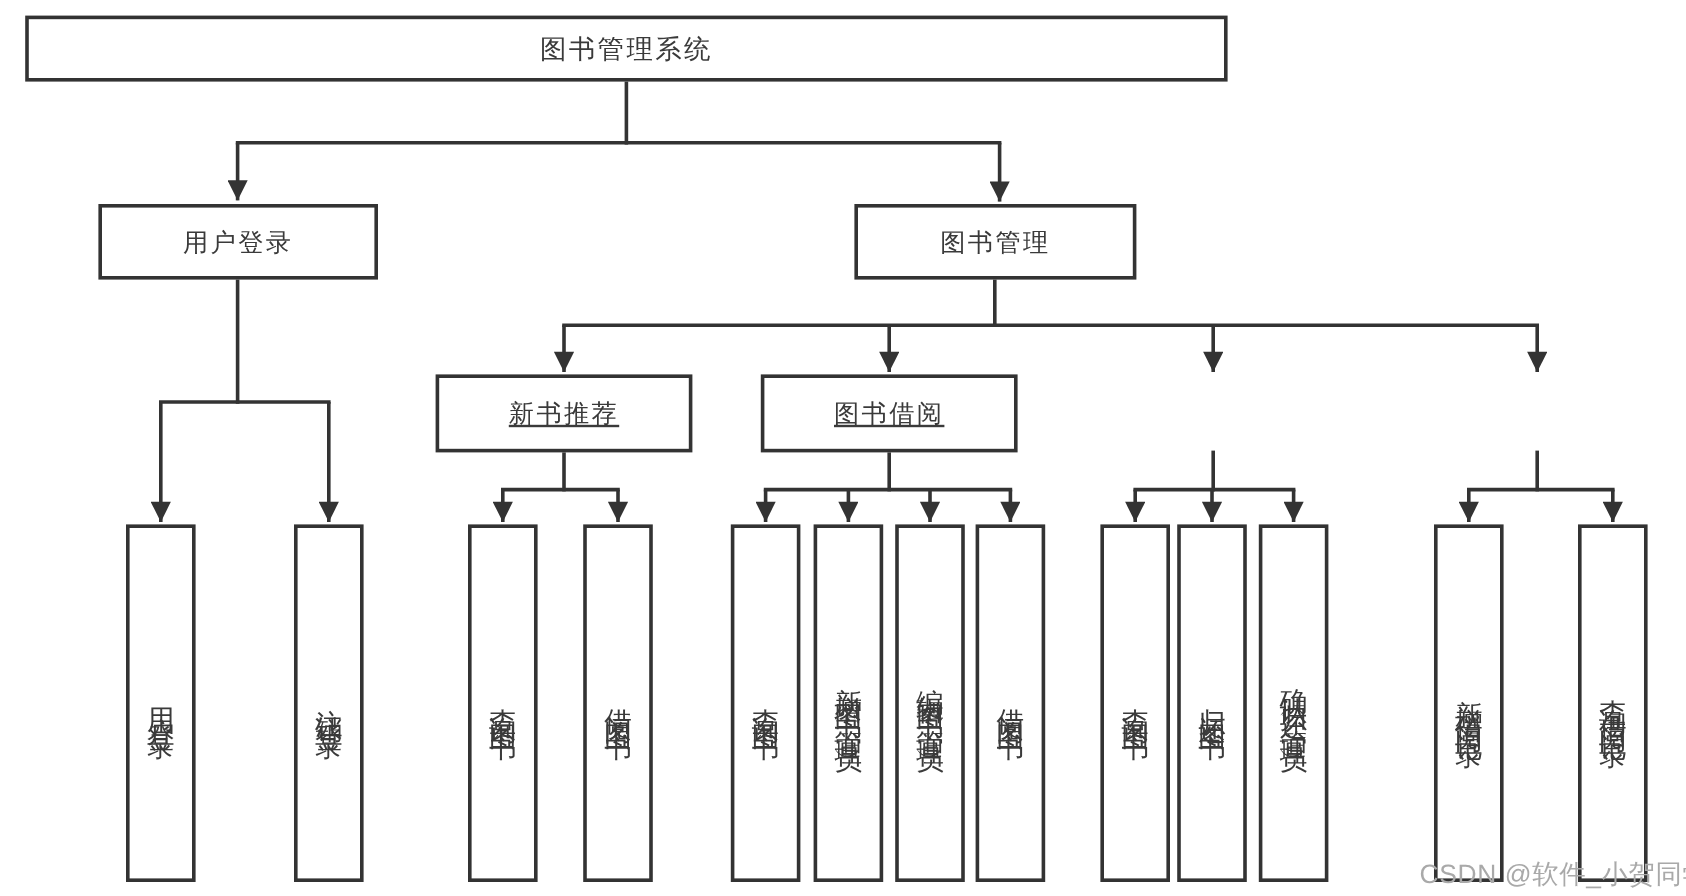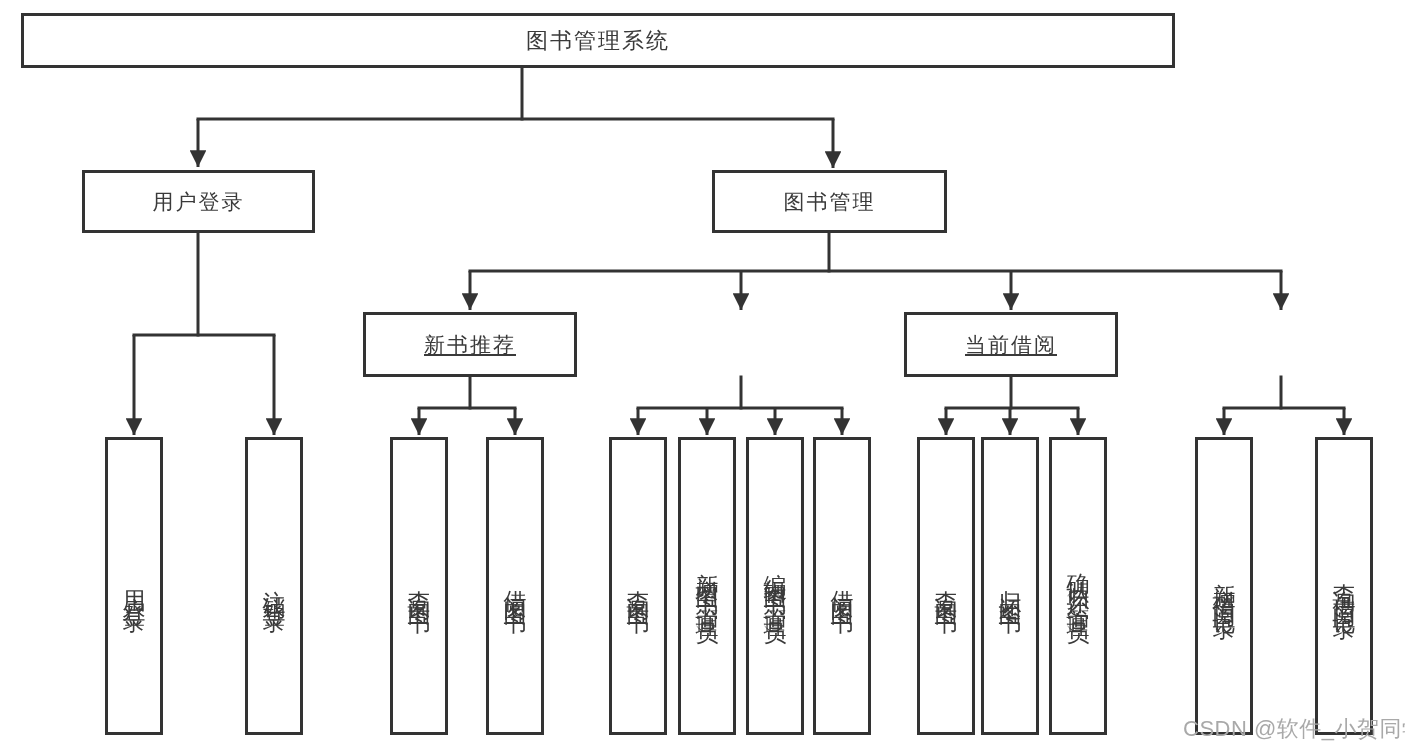--- a/index.html
+++ b/index.html
@@ -31,21 +31,21 @@
     color: #3a3a3a;
     z-index: 2;
   }
 
   .h-label {
     font-size: 21px;
     letter-spacing: 2px;
     white-space: nowrap;
   }
 
-  .root-box   { left: 21px;  top: 13px;  width: 1154px; height: 55px; }
+  .root-box   { left: 21px;  top: 13px;  width: 1002px; height: 55px; }
   .root-box .h-label { font-size: 22px; }
 
   .lvl1-login { left: 82px;  top: 170px; width: 233px; height: 63px; }
   .lvl1-mgmt  { left: 712px; top: 170px; width: 235px; height: 63px; }
 
   .lvl2 { top: 312px; width: 214px; height: 65px; text-decoration: underline; }
   .lvl2-recommend { left: 363px; }
   .lvl2-borrow    { left: 634px; }
   .lvl2-current   { left: 904px; }
   .lvl2-records   { left: 1174px; }
@@ -151,22 +151,22 @@
   <div class="box lvl1-login">
     <span class="h-label">用户登录</span>
   </div>
   <div class="box lvl1-mgmt">
     <span class="h-label">图书管理</span>
   </div>
 
   <div class="box lvl2 lvl2-recommend">
     <span class="h-label">新书推荐</span>
   </div>
-  <div class="box lvl2 lvl2-current">
-    <span class="h-label">当前借阅</span>
+  <div class="box lvl2 lvl2-borrow">
+    <span class="h-label">图书借阅</span>
   </div>
 
   <div class="box leaf leaf-a1">
     <span class="v-label">用户登录</span>
   </div>
   <div class="box leaf leaf-a2">
     <span class="v-label">注销登录</span>
   </div>
 
   <div class="box leaf leaf-b1">

